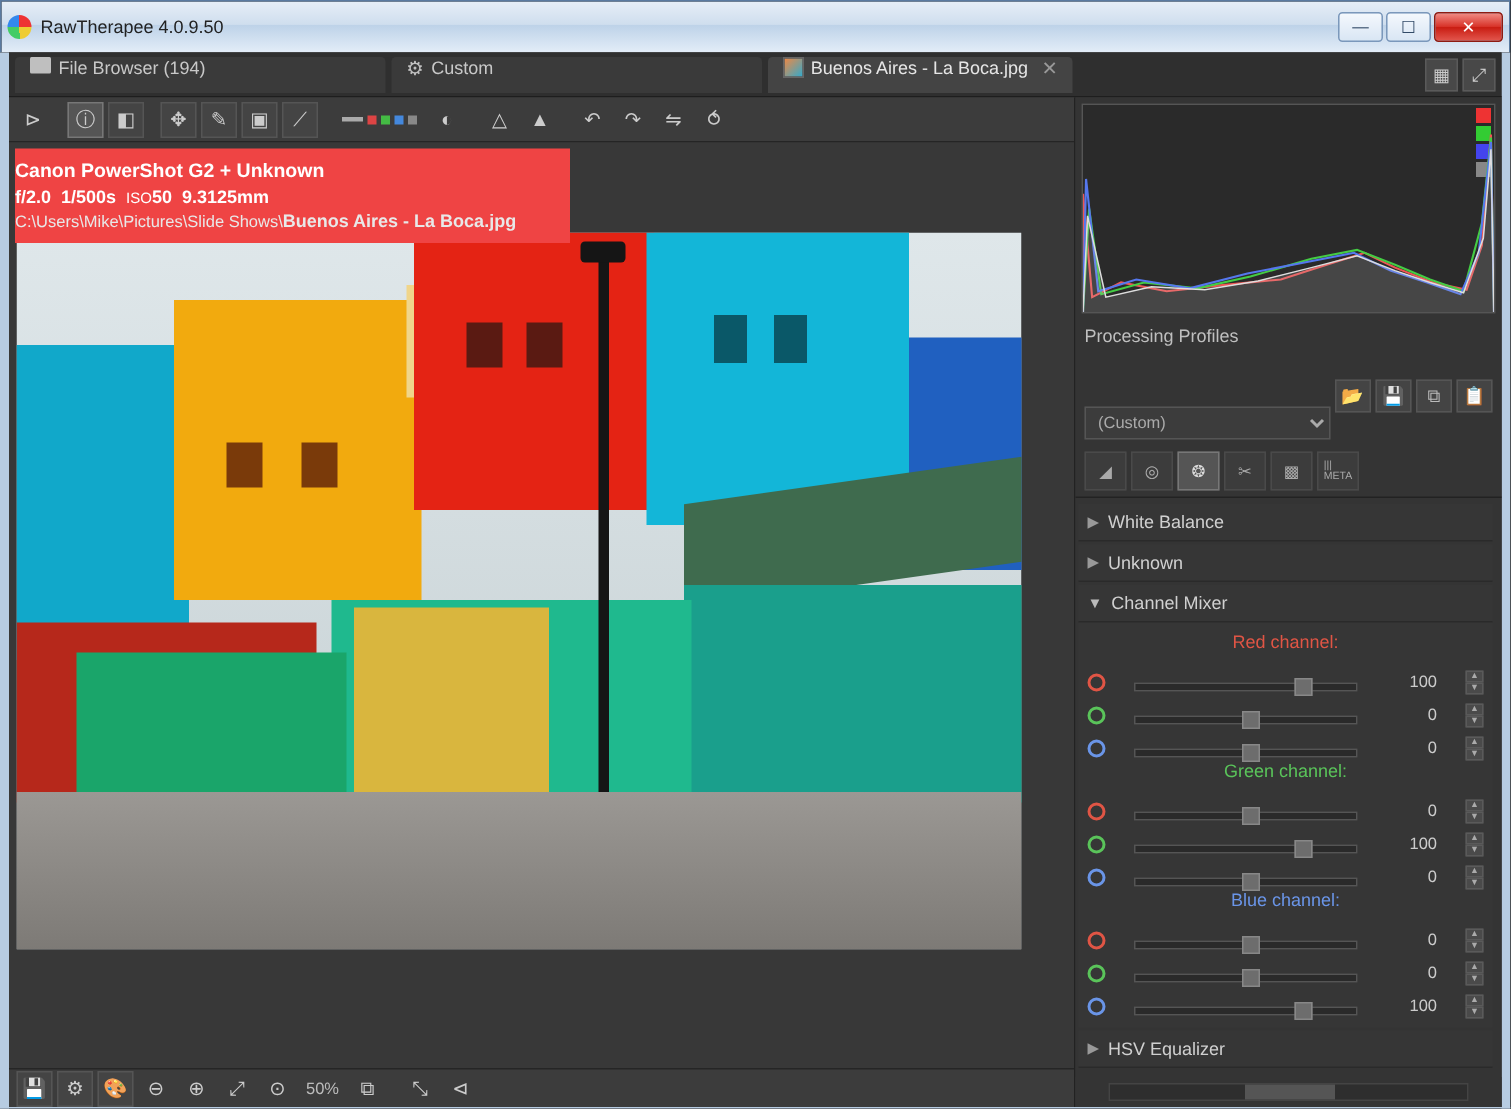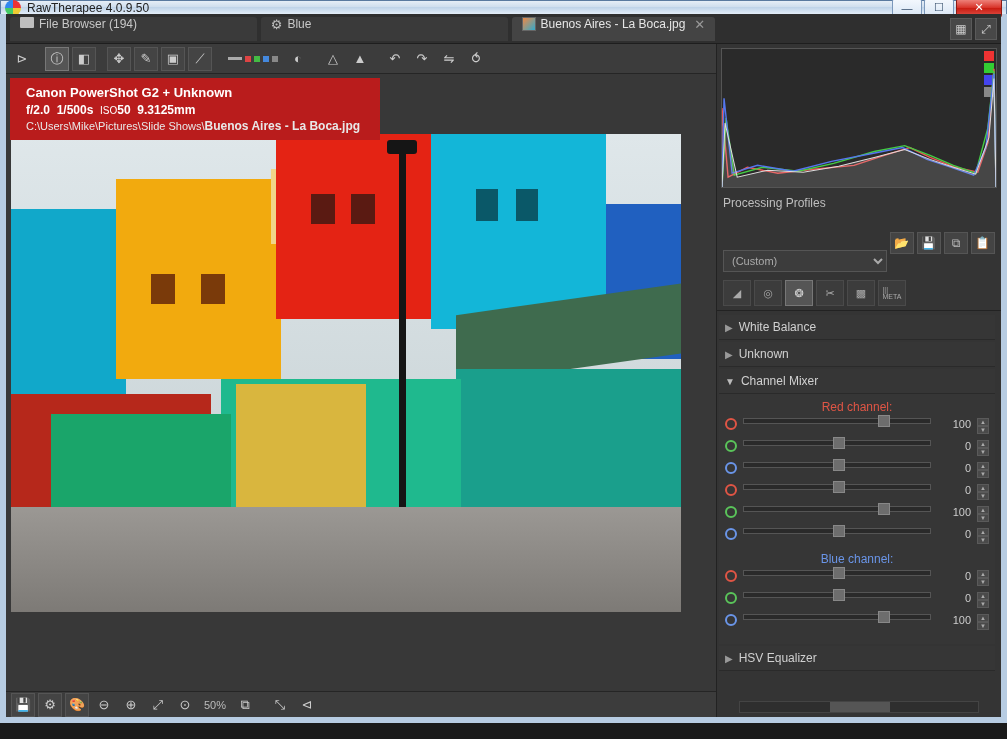--- a/index.html
+++ b/index.html
@@ -1,19 +1,19 @@
 <!DOCTYPE html>
 <html><head>
 <meta charset="utf-8">
 <style>
   * { box-sizing: border-box; margin: 0; padding: 0; font-family: "Segoe UI", Tahoma, sans-serif; }
   body { background: #1a1a1a; width: 1007px; height: 739px; overflow: hidden; user-select: none; }
 
   
-  .titlebar { height: 14px; background: linear-gradient(#e6eef7, #cfdeee 45%, #bdd2e8 46%, #e3edf8); display: flex; align-items: center; padding: 0 4px; border: 1px solid #5a7aa0; border-bottom: none; }
+  .titlebar { height: 35px; background: linear-gradient(#e6eef7, #cfdeee 45%, #bdd2e8 46%, #e3edf8); display: flex; align-items: center; padding: 0 4px; border: 1px solid #5a7aa0; border-bottom: none; }
   .titlebar .app-icon { width: 16px; height: 16px; border-radius: 50%; background: conic-gradient(#e33 0 90deg,#ec3 90deg 180deg,#4c6 180deg 270deg,#38e 270deg 360deg); margin-right: 6px; }
   .titlebar .title { font-size: 12px; color: #222; flex: 1; }
   .titlebar .win-btns { display: flex; }
   .titlebar .win { width: 30px; height: 20px; margin-left: 2px; display:flex; align-items:center; justify-content:center; font-size:11px; background: linear-gradient(#f4f8fd,#d9e6f4); border:1px solid #7b98bb; border-radius:3px; color:#314a67;}
   .titlebar .win.close { background: linear-gradient(#f08a83,#d8342a 48%,#c91d12 52%,#e2554c); color:#fff; border-color:#8e1b12; width:46px;}
   .outer-frame { border: 6px solid #b7ccE2; border-top: none; height: 709px; background:#2f2f2f; display:flex; flex-direction:column; }
 
   
   .tab-strip { height: 30px; background:#2f2f2f; display:flex; align-items:center; padding:2px 4px; gap:4px; border-bottom:1px solid #1e1e1e;}
   .tab { height: 24px; display:flex; align-items:flex-start; gap:5px; padding:0 10px; color:#c8c8c8; font-size:12px; border-radius:3px 3px 0 0; }
@@ -41,21 +41,21 @@
   .color-dots { display:flex; gap:3px; align-items:center; padding:0 5px;}
   .color-dots .d { width:6px; height:6px;}
   .color-dots .d0 {background:#aaa;width:14px;height:3px;}
   .color-dots .d1 {background:#d44;}
   .color-dots .d2 {background:#4b4;}
   .color-dots .d3 {background:#48d;}
   .color-dots .d4 {background:#888;}
 
   
   .image-area { flex:1; background:#383838; position:relative; overflow:hidden;}
-  .info-overlay { position:absolute; top:4px; left:4px; background:#b91c1c; padding:6px 16px; color:#fff; font-size:12px; line-height:1.35; z-index:5; min-width:370px;}
+  .info-overlay { position:absolute; top:4px; left:4px; background:#ef4444; padding:6px 0; color:#fff; font-size:12px; line-height:1.35; z-index:5; min-width:370px;}
   .info-overlay .l1 { font-weight:bold; font-size:13px;}
   .info-overlay .l3 { font-size:11px; color:#e8e8e8;}
   .info-overlay .l3 .fn { font-weight:bold; font-size:12px;}
   .photo { position:absolute; top:60px; left:5px; width:670px; height:478px; overflow:hidden;}
   .sky { position:absolute; inset:0; background:linear-gradient(#dfe7ea 0%, #cbd5d8 70%, #b5bfc2 100%);}
   .ground { position:absolute; left:0; right:0; bottom:0; height:105px; background:linear-gradient(#9b9894 0%, #7d7a76 100%);}
   .bld { position:absolute;}
   .b-red    { left:265px; top:0;   width:160px; height:185px; background:#e42314;}
   .b-yellow { left:105px; top:45px; width:165px; height:200px; background:#f2aa0e;}
   .b-cyan1  { left:420px; top:0;   width:175px; height:195px; background:#13b6d8;}
@@ -96,21 +96,21 @@
 
   .panels { flex:1; overflow-y:auto; padding:2px 6px 2px 2px;}
   .panels::-webkit-scrollbar{width:12px;} .panels::-webkit-scrollbar-track{background:#2e2e2e;} .panels::-webkit-scrollbar-thumb{background:#555;border:1px solid #444;}
   .panel { margin:2px 0; background:#363636;}
   .panel-head { display:flex; align-items:center; gap:6px; padding:5px 6px; color:#d0d0d0; font-size:12px; border-bottom:1px solid #2a2a2a;}
   .panel-head .arrow { font-size:10px; color:#999;}
   .panel-head.open .arrow { transform: none; color:#bbb;}
   .panel-body { padding:4px 6px 8px 6px;}
   .channel-label { font-size:12px; text-align:center; padding:2px 0 4px 0;}
   .channel-label.red{color:#e05545;} .channel-label.green{color:#5ac45a;} .channel-label.blue{color:#6a95e8;}
-  .slider-row{display:flex;align-items:flex-start;gap:6px;height:22px;}
+  .slider-row{display:flex;align-items:flex-end;gap:19px;height:22px;}
   .ring{width:12px;height:12px;border-radius:50%;border:2px solid;}
   .ring.red{border-color:#e05545;} .ring.green{border-color:#5ac45a;} .ring.blue{border-color:#6a95e8;}
   .slider-track{flex:1;height:6px;background:#2a2a2a;border:1px solid #555;position:relative;}
   .slider-thumb{position:absolute;top:-4px;width:12px;height:12px;background:#6d6d6d;border:1px solid #888;}
   .slider-val{width:34px;text-align:right;color:#ccc;font-size:11px;}
   .spin{width:12px;height:14px;display:flex;flex-direction:column;}
   .spin div{flex:1;background:#4a4a4a;border:1px solid #5a5a5a;font-size:6px;color:#aaa;display:flex;align-items:center;justify-content:center;}
 
   .right-bottom { height:20px; background:#343434; display:flex; align-items:center; justify-content:center;}
   .scroll-h { width:240px; height:12px; background:#2e2e2e; border:1px solid #444; position:relative;}
@@ -131,21 +131,21 @@
 
 <div class="outer-frame">
 
   <div class="tab-strip">
     <div class="tab main">
       <span class="folder-icon"></span>
       <span>File Browser   (194)</span>
     </div>
     <div class="tab main">
       <span class="gears-icon">⚙</span>
-      <span>Blue</span>
+      <span>Custom</span>
     </div>
     <div class="tab active">
       <span class="thumb"></span>
       <span>Buenos Aires - La Boca.jpg</span>
       <span class="closex">✕</span>
     </div>
     <div class="spacer"></div>
     <div class="right-tools">
       <div class="tool-sq">▦</div>
       <div class="tool-sq">⤢</div>
@@ -390,20 +390,21 @@
                 <div class="slider-track">
                   <div class="slider-thumb" style="left:48%"></div>
                 </div>
                 <div class="slider-val">0</div>
                 <div class="spin">
                   <div>▲</div>
                   <div>▼</div>
                 </div>
               </div>
 
+            <div class="channel-label green">Green channel:</div>
             <div class="slider-row">
                 <div class="ring red"></div>
                 <div class="slider-track">
                   <div class="slider-thumb" style="left:48%"></div>
                 </div>
                 <div class="slider-val">0</div>
                 <div class="spin">
                   <div>▲</div>
                   <div>▼</div>
                 </div>

